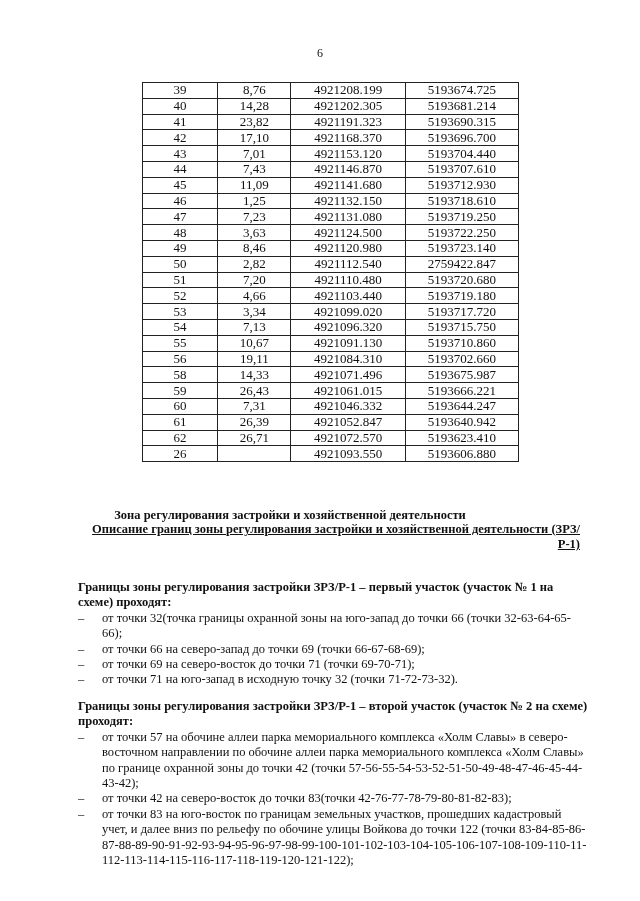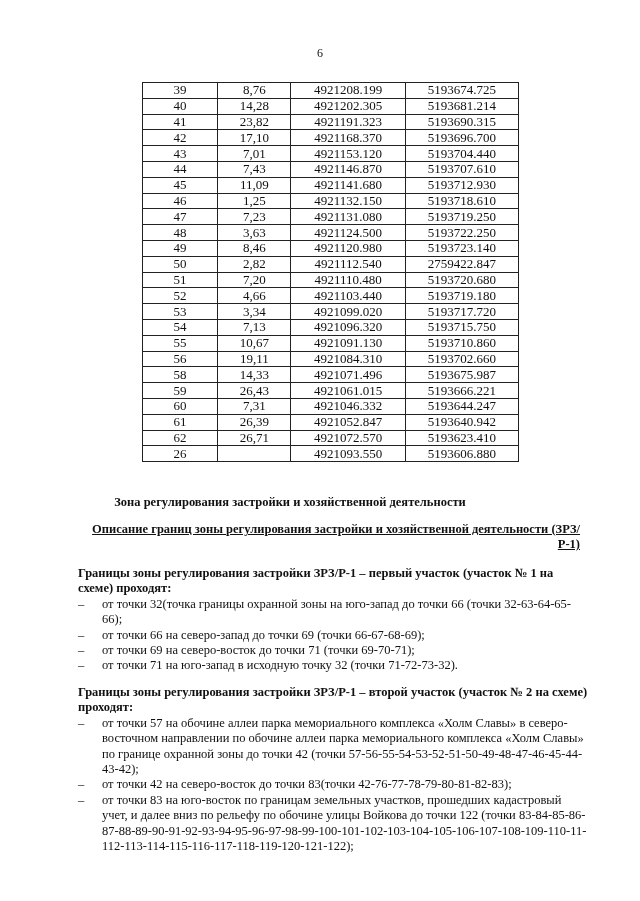--- a/index.html
+++ b/index.html
@@ -9,23 +9,23 @@
   }
   .page-num { position: absolute; top: 46px; left: 0; width: 640px; text-align: center; font-size: 12px; }
   table.coords {
     position: absolute; top: 82px; left: 142px; width: 377px;
     border-collapse: collapse; font-size: 13px; table-layout: fixed; padding-left: 19px;
   }
   table.coords td {
     border: 1px solid #222; height: 14.8px; padding: 0; text-align: center; line-height: 14px;
   }
   .c1 { width: 75px; } .c2 { width: 73px; } .c3 { width: 114px; } .c4 { width: 113px; }
-  .zone-title { position: absolute; top: 495px; left: 0; width: 580px; text-align: center; font-weight: bold; font-size: 12.5px; }
+  .zone-title { position: absolute; top: 508px; left: 0; width: 580px; text-align: center; font-weight: bold; font-size: 12.5px; }
   .desc-title { position: absolute; top: 522px; left: 80px; width: 500px; text-align: right; font-weight: bold; font-size: 12.5px; text-decoration: underline; line-height: 15px; }
-  .section { position: absolute; left: 78px; width: 510px; font-size: 12.5px; line-height: 15.4px; }
+  .section { position: absolute; left: 78px; width: 510px; font-size: 12.5px; line-height: 15.4px; margin-top: 14px; }
   .section .head { font-weight: bold; }
   .section ul { list-style: none; margin: 0; padding: 0; }
   .section li { position: relative; padding-left: 24px; }
   .section li .dash { position: absolute; left: 0; top: 0; }
   #sec1 { top: 566px; }
   #sec2 { top: 685px; }
 </style>
 </head>
 <body>
 

